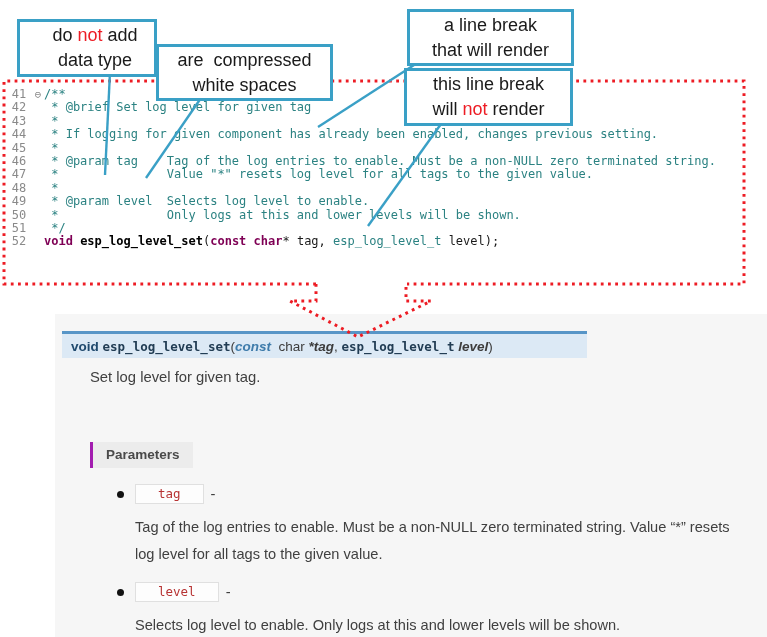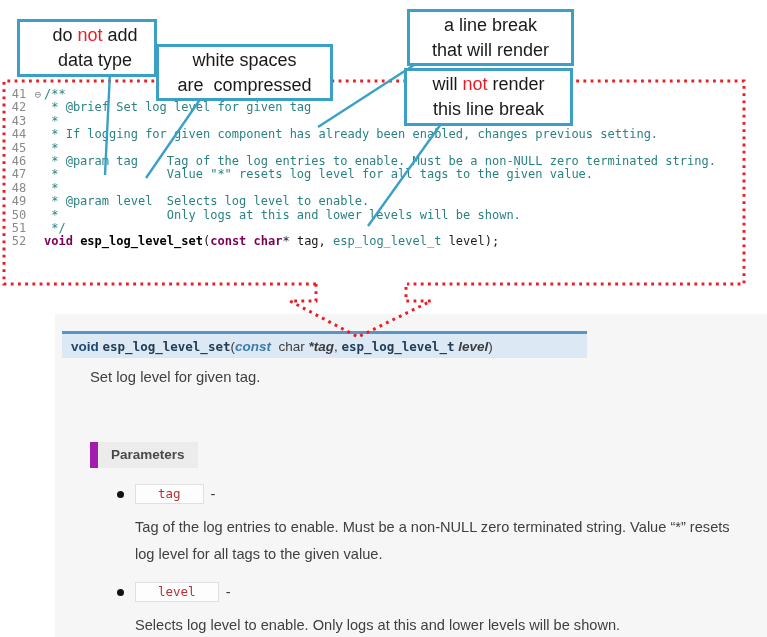--- a/index.html
+++ b/index.html
@@ -38,21 +38,21 @@
   .s-ret{font-weight:bold;color:#204a6e;}
   .s-fn{font-family:"DejaVu Sans Mono",monospace;font-weight:bold;color:#223d54;font-size:12.5px;}
   .s-ty{font-family:"DejaVu Sans Mono",monospace;font-weight:bold;color:#223d54;font-size:12.5px;}
   .s-cst{font-style:italic;color:#3f7cab;font-weight:bold;}
   .s-arg{font-style:italic;color:#3c3c3c;font-weight:bold;}
   .s-pl{color:#3c3c3c;}
 
   .brief{position:absolute;left:35px;top:55px;margin:0;font-size:14.8px;color:#404040;}
   .details{position:absolute;left:35px;top:89px;margin:0;font-size:14.8px;color:#404040;}
   .paramshdr{position:absolute;left:35px;top:128px;display:inline-block;
-             background:#ececec;border-left:8px solid #a21caf;padding:5px 13px 6px;
+             background:#ececec;border-left:3px solid #a21caf;padding:5px 13px 6px;
              font-weight:bold;font-size:13.5px;color:#4a4a4a;}
   .paramlist{position:absolute;left:62px;top:168px;}
   .param-item{margin-bottom:12px;}
   .param-head{display:flex;align-items:center;height:24px;}
   .bullet{width:7px;height:7px;border-radius:50%;background:#111;margin-right:11px;flex:none;}
   .param-chip{display:inline-block;font-family:"DejaVu Sans Mono",monospace;font-size:12.5px;
               color:#b73333;background:#fdfdfd;border:1px solid #e0e0e0;padding:1px 22px 2px;}
   .dash{margin-left:7px;color:#404040;font-size:14.8px;}
   .param-desc{margin-left:18px;margin-top:8px;width:604px;
               font-size:14.6px;line-height:27px;color:#404040;}
@@ -73,30 +73,30 @@
     <line x1="428" y1="56" x2="318" y2="127" stroke="#3aa0c6" stroke-width="2.4"></line>
     <line x1="441" y1="124" x2="368" y2="226" stroke="#3aa0c6" stroke-width="2.4"></line>
   </svg>
 
   <div id="callouts">
       <div class="callout" style="left: 17px; top: 19px; width: 118px; height: 52px; padding-left: 16px;">
         <div class="callout-line"><span>do </span><span class="red">not</span><span> add</span></div>
         <div class="callout-line"><span>data type</span></div>
       </div>
       <div class="callout" style="left: 156px; top: 44px; width: 171px; height: 51px;">
+        <div class="callout-line"><span>are  compressed</span></div>
         <div class="callout-line"><span>white spaces</span></div>
-        <div class="callout-line"><span>are  compressed</span></div>
       </div>
       <div class="callout" style="left: 407px; top: 9px; width: 161px; height: 51px;">
         <div class="callout-line"><span>a line break</span></div>
         <div class="callout-line"><span>that will render</span></div>
       </div>
       <div class="callout" style="left: 404px; top: 68px; width: 163px; height: 52px;">
+        <div class="callout-line"><span>this line break</span></div>
         <div class="callout-line"><span>will </span><span class="red">not</span><span> render</span></div>
-        <div class="callout-line"><span>this line break</span></div>
       </div>
     </div>
 
   <div class="editor">
     <div id="code-lines">
         <div class="code-row"><span class="lnum">41</span><span class="fold">⊖</span><span class="ctext"><span class="c-cmt">/**</span></span></div>
         <div class="code-row"><span class="lnum">42</span><span class="fold"></span><span class="ctext"><span class="c-cmt"> * @brief Set log level for given tag</span></span></div>
         <div class="code-row"><span class="lnum">43</span><span class="fold"></span><span class="ctext"><span class="c-cmt"> *</span></span></div>
         <div class="code-row"><span class="lnum">44</span><span class="fold"></span><span class="ctext"><span class="c-cmt"> * If logging for given component has already been enabled, changes previous setting.</span></span></div>
         <div class="code-row"><span class="lnum">45</span><span class="fold"></span><span class="ctext"><span class="c-cmt"> *</span></span></div>

